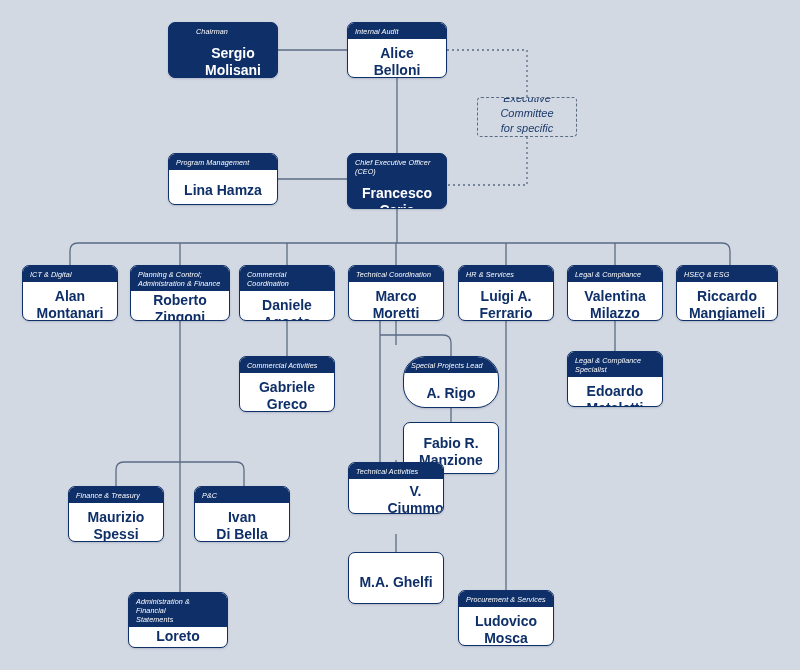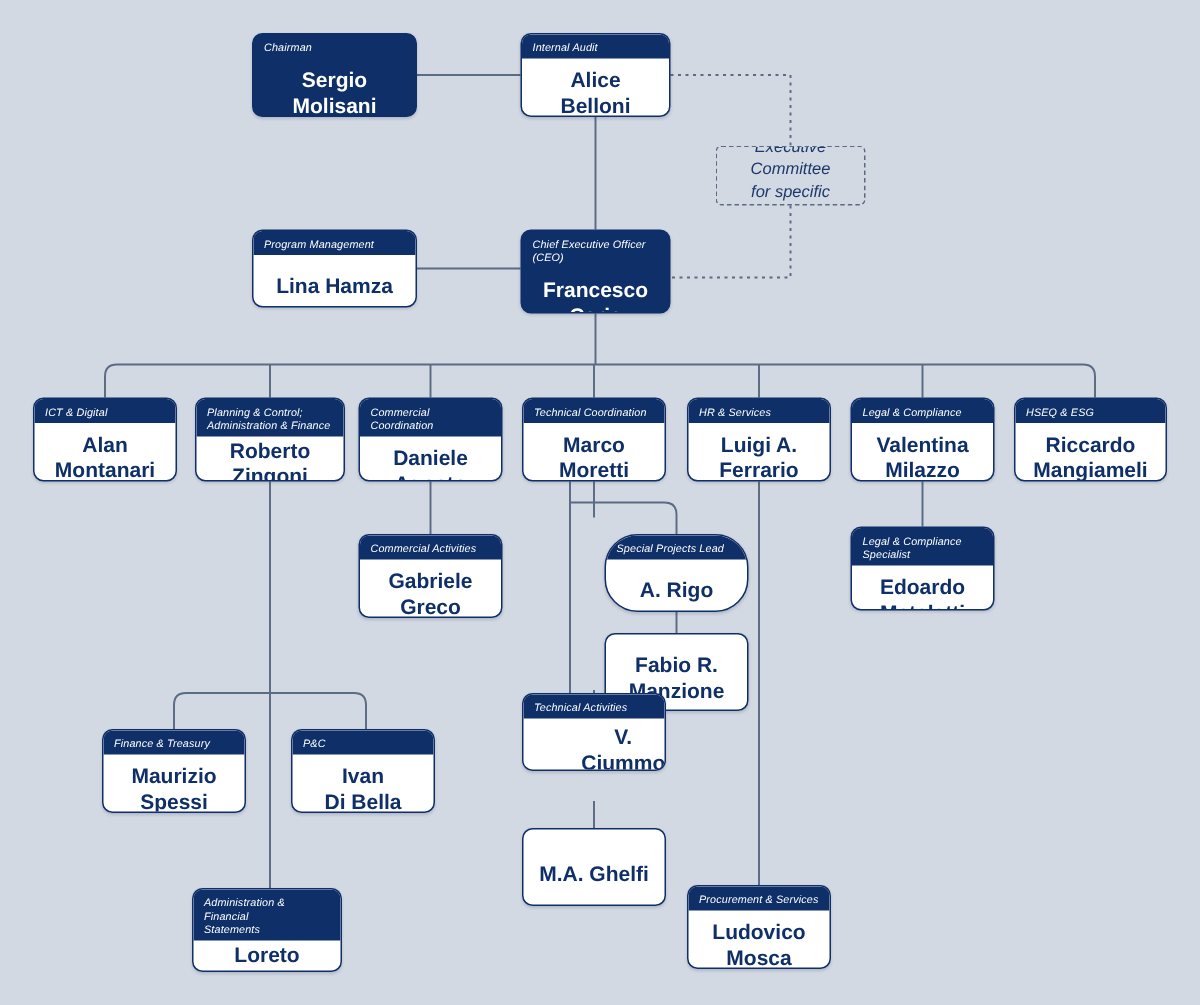--- a/index.html
+++ b/index.html
@@ -134,21 +134,21 @@
       <path d="M730,243 L730,265" stroke-opacity="0"></path>
     </g>
     <g fill="none" stroke="#5a6b85" stroke-width="1.3" stroke-dasharray="2,3">
 
       <path d="M447,50 L527,50 L527,97"></path>
 
       <path d="M527,137 L527,185 L447,185"></path>
     </g>
   </svg>
 
-<div class="node solid" style="left: 168px; top: 22px; width: 110px; height: 56px;">
+<div class="node solid" style="left: 168px; top: 22px; width: 110px; height: 56px; padding-left: 20px;">
       <div class="node-header">Chairman</div>
       <div class="node-body" style="height: calc(100% - 17px);">Sergio
 Molisani</div>
     </div>
     <div class="node header-style" style="left: 347px; top: 22px; width: 100px; height: 56px;">
       <div class="node-header">Internal Audit</div>
       <div class="node-body" style="height: calc(100% - 17px);">Alice
 Belloni</div>
     </div>
     <div class="node dashed" style="left: 477px; top: 97px; width: 100px; height: 40px;">

